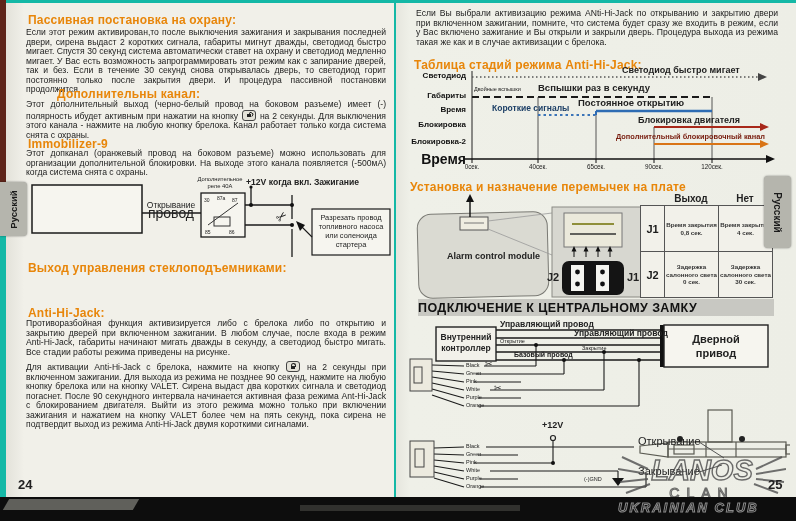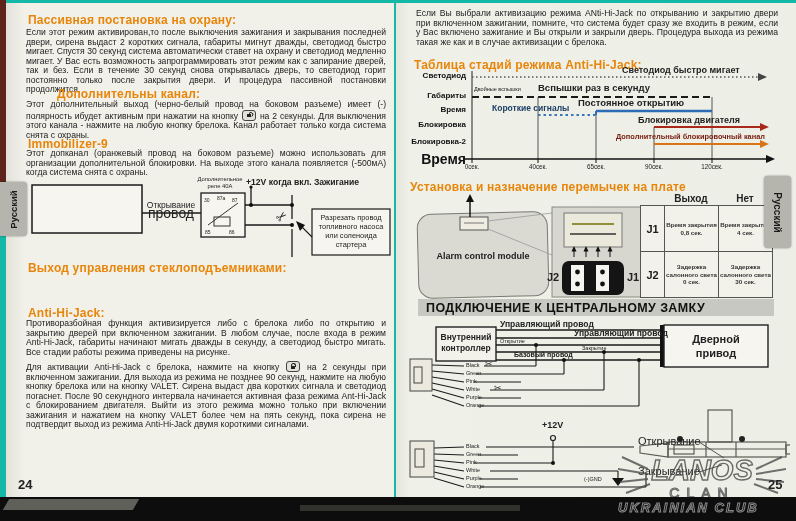--- a/index.html
+++ b/index.html
@@ -198,21 +198,21 @@
         <rect x="150" y="68" width="62" height="34" rx="7" fill="#141414"></rect>
         <rect x="159" y="72" width="13" height="26" fill="#f5f5f0"></rect>
         <rect x="184" y="72" width="13" height="26" fill="#f5f5f0"></rect>
         <g fill="#101010">
           <circle cx="165.5" cy="79" r="2.4"></circle>
             <circle cx="165.5" cy="91" r="2.4"></circle>
           <circle cx="190.5" cy="79" r="2.4"></circle>
             <circle cx="190.5" cy="91" r="2.4"></circle>
         </g>
       </svg>
-      <div class="tiny b ctr" style="left:14px;top:58px;width:114px;font-size:9px;">Alarm control module</div>
+      <div class="tiny b ctr" style="left:14px;top:58px;width:114px;font-size:9px;text-align:right;">Alarm control module</div>
       <div class="tiny b" style="left:135px;top:78px;font-size:11px;">J2</div>
       <div class="tiny b" style="left:215px;top:78px;font-size:11px;">J1</div>
 
       <div class="tiny b ctr" style="left:252px;top:0;width:54px;font-size:10px;">Выход</div>
       <div class="tiny b ctr" style="left:306px;top:0;width:54px;font-size:10px;">Нет</div>
 
       <div class="jt" style="left:228px;top:12px;">
         <div class="jl">J1</div>
         <div class="cell">
           <span>Время закрытия</span>
@@ -230,21 +230,21 @@
         </div>
         <div class="cell">
           <span>Задержка</span>
           <span>салонного света</span>
           <span>30 сек.</span>
         </div>
       </div>
     </div>
 
     <div class="abs" style="left:22px;top:296px;width:356px;height:17px;background:#c8c8c2;display:flex;align-items:center;">
-      <span class="b" style="font-size:12.5px;letter-spacing:.4px;margin-left:8px;color:#111;">ПОДКЛЮЧЕНИЕ К ЦЕНТРАЛЬНОМУ ЗАМКУ</span>
+      <span class="b" style="font-size:12.5px;letter-spacing:.4px;margin-left:0;color:#111;">ПОДКЛЮЧЕНИЕ К ЦЕНТРАЛЬНОМУ ЗАМКУ</span>
     </div>
 
     <div class="abs" style="left:10px;top:316px;width:380px;height:96px;">
       <svg width="380" height="96" viewBox="0 0 380 96" style="position:absolute;left:0;top:0;">
         <g stroke="#1a1a1a" stroke-width="1.3" fill="none">
           <line x1="86" y1="11" x2="254" y2="11"></line>
             <line x1="90" y1="19" x2="254" y2="19"></line>
           <line x1="90" y1="26" x2="254" y2="26"></line>
             <line x1="90" y1="33" x2="254" y2="33"></line>
           <line x1="90" y1="41" x2="254" y2="41"></line>

